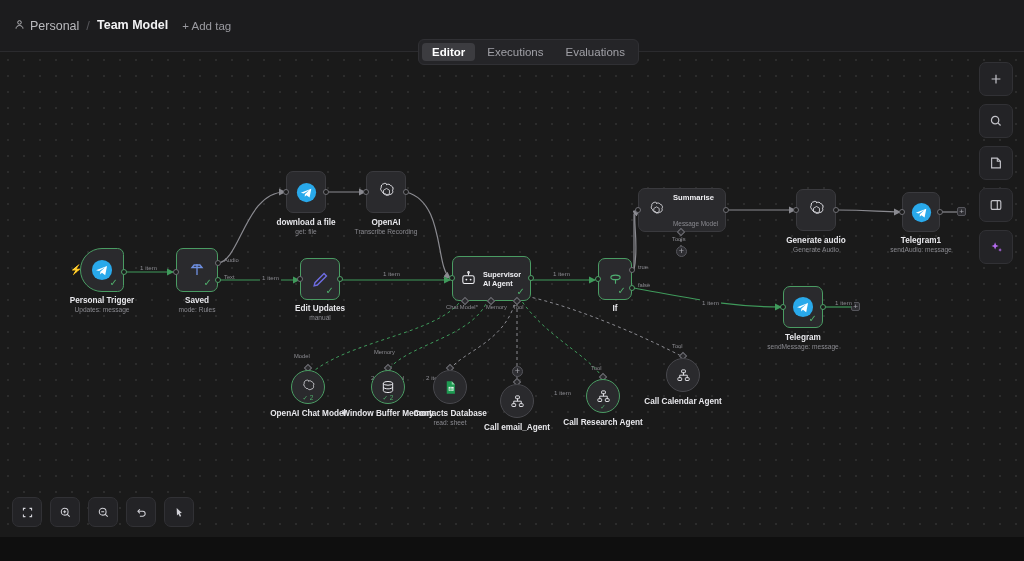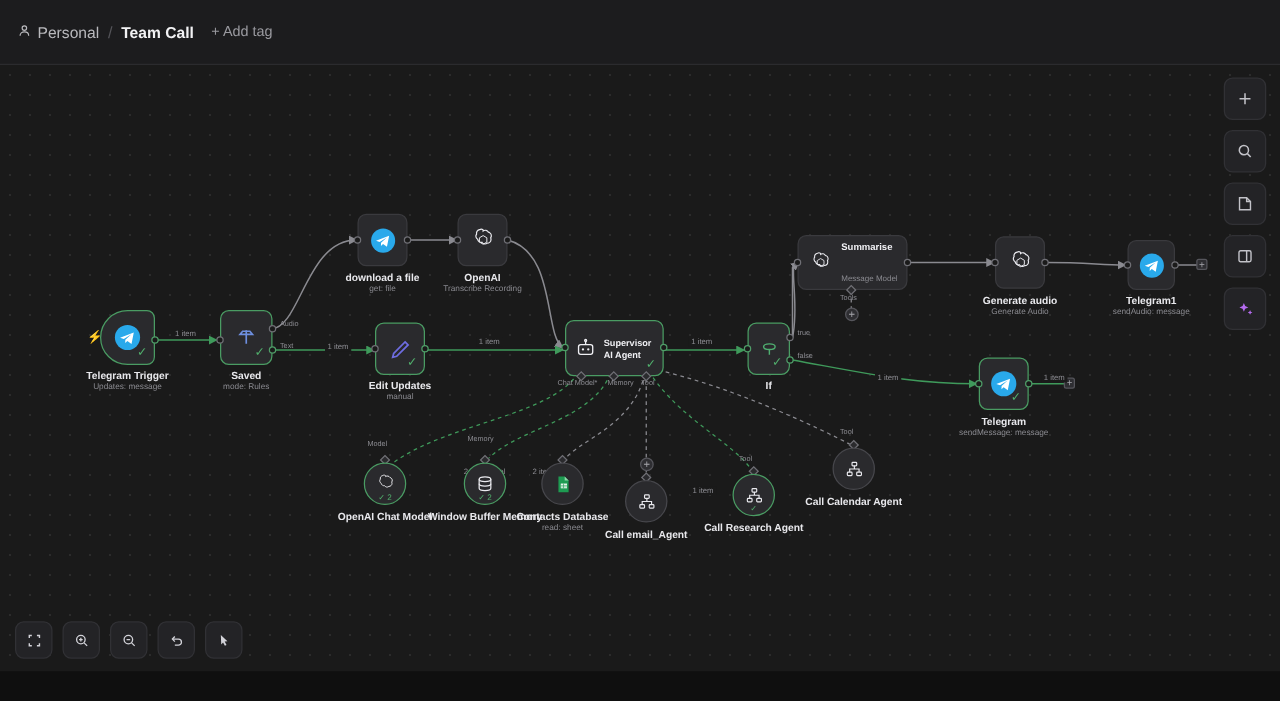--- a/index.html
+++ b/index.html
@@ -13,21 +13,21 @@
   #app { position: relative; width: 1024px; height: 561px; }
 
   
   .header {
     position: absolute; top: 0; left: 0; width: 1024px; height: 52px;
     background: #1c1c1e;
     border-bottom: 1px solid #2b2b2e;
     display: flex; align-items: center; padding: 0 14px;
     z-index: 40;
   }
-  .bc { display: flex; align-items: center; gap: 7px; font-size: 12.5px; }
+  .bc { display: flex; gap: 7px; font-size: 12.5px; }
   .bc .person { color: #b9b9bd; display: flex; align-items: center; gap: 5px; }
   .bc .sep { color: #55555a; font-size: 13px; }
   .bc .wfname { color: #f2f2f4; font-weight: bold; font-size: 12.5px; }
   .addtag { color: #9a9aa0; font-size: 11.5px; margin-left: 14px; cursor: pointer; }
   .hdr-right { margin-left: auto; display: flex; align-items: center; gap: 14px; }
   .count-badge {
     background: #3a3a3d; color: #d8d8dc; font-size: 11px; font-weight: bold;
     padding: 3px 8px; border-radius: 4px; letter-spacing: .3px;
   }
   .ok-circle {
@@ -157,26 +157,31 @@
       <span class="person">
         <span>
           <svg width="11" height="11" viewBox="0 0 16 16" fill="none" stroke="#b9b9bd" stroke-width="1.4">
             <circle cx="8" cy="5" r="2.6"></circle>
               <path d="M3 14c0-2.8 2.2-4.5 5-4.5s5 1.7 5 4.5"></path>
           </svg>
         </span>
         <span>Personal</span>
       </span>
       <span class="sep">/</span>
-      <span class="wfname">Team Call</span>
+      <span class="wfname">Team Model</span>
     </div>
     <span class="addtag">+ Add tag</span>
 
   </div>
 
+  <div class="tabs">
+    <div class="tab active">Editor</div>
+    <div class="tab">Executions</div>
+    <div class="tab">Evaluations</div>
+  </div>
 
   <div class="canvas">
 
     <svg class="edges">
       <defs>
         <marker id="agr" markerWidth="6" markerHeight="6" refX="5" refY="3" orient="auto">
           <path d="M0,0 L6,3 L0,6 z" fill="#3f9a5b"></path>
         </marker>
         <marker id="agy" markerWidth="6" markerHeight="6" refX="5" refY="3" orient="auto">
           <path d="M0,0 L6,3 L0,6 z" fill="#8a8a90"></path>
@@ -222,21 +227,21 @@
 
     <div class="node">
       <span class="bolt" style="left:70px; top:212px;">⚡</span>
       <div class="nbox trigger ok" style="left:80px; top:196px; width:44px; height:44px;">
         <svg width="22" height="22" viewBox="0 0 24 24">
           <circle cx="12" cy="12" r="11" fill="#29a9eb"></circle>
           <path d="M5.5 12.2l12-4.6-2 10-3.6-2.6-1.9 1.8.1-2.9 5.3-4.8-6.6 4.1z" fill="#fff"></path>
         </svg>
         <span class="check">✓</span>
       </div>
-      <div class="nlabel" style="left:102px; top:244px;">Telegram Trigger</div>
+      <div class="nlabel" style="left:102px; top:244px;">Personal Trigger</div>
       <div class="nsub" style="left:102px; top:254px;">Updates: message</div>
       <span class="port on" style="left:121px; top:217px;"></span>
     </div>
     <span class="edge-lbl" style="left:138px; top:212px;">1 item</span>
 
     <div class="node">
       <div class="nbox ok" style="left:176px; top:196px; width:42px; height:44px;">
         <svg width="20" height="20" viewBox="0 0 24 24" fill="none" stroke="#6e8fe0" stroke-width="1.6">
           <path d="M12 5v13"></path>
             <path d="M6 9h12l-2.5-3H8.5L6 9z"></path>

